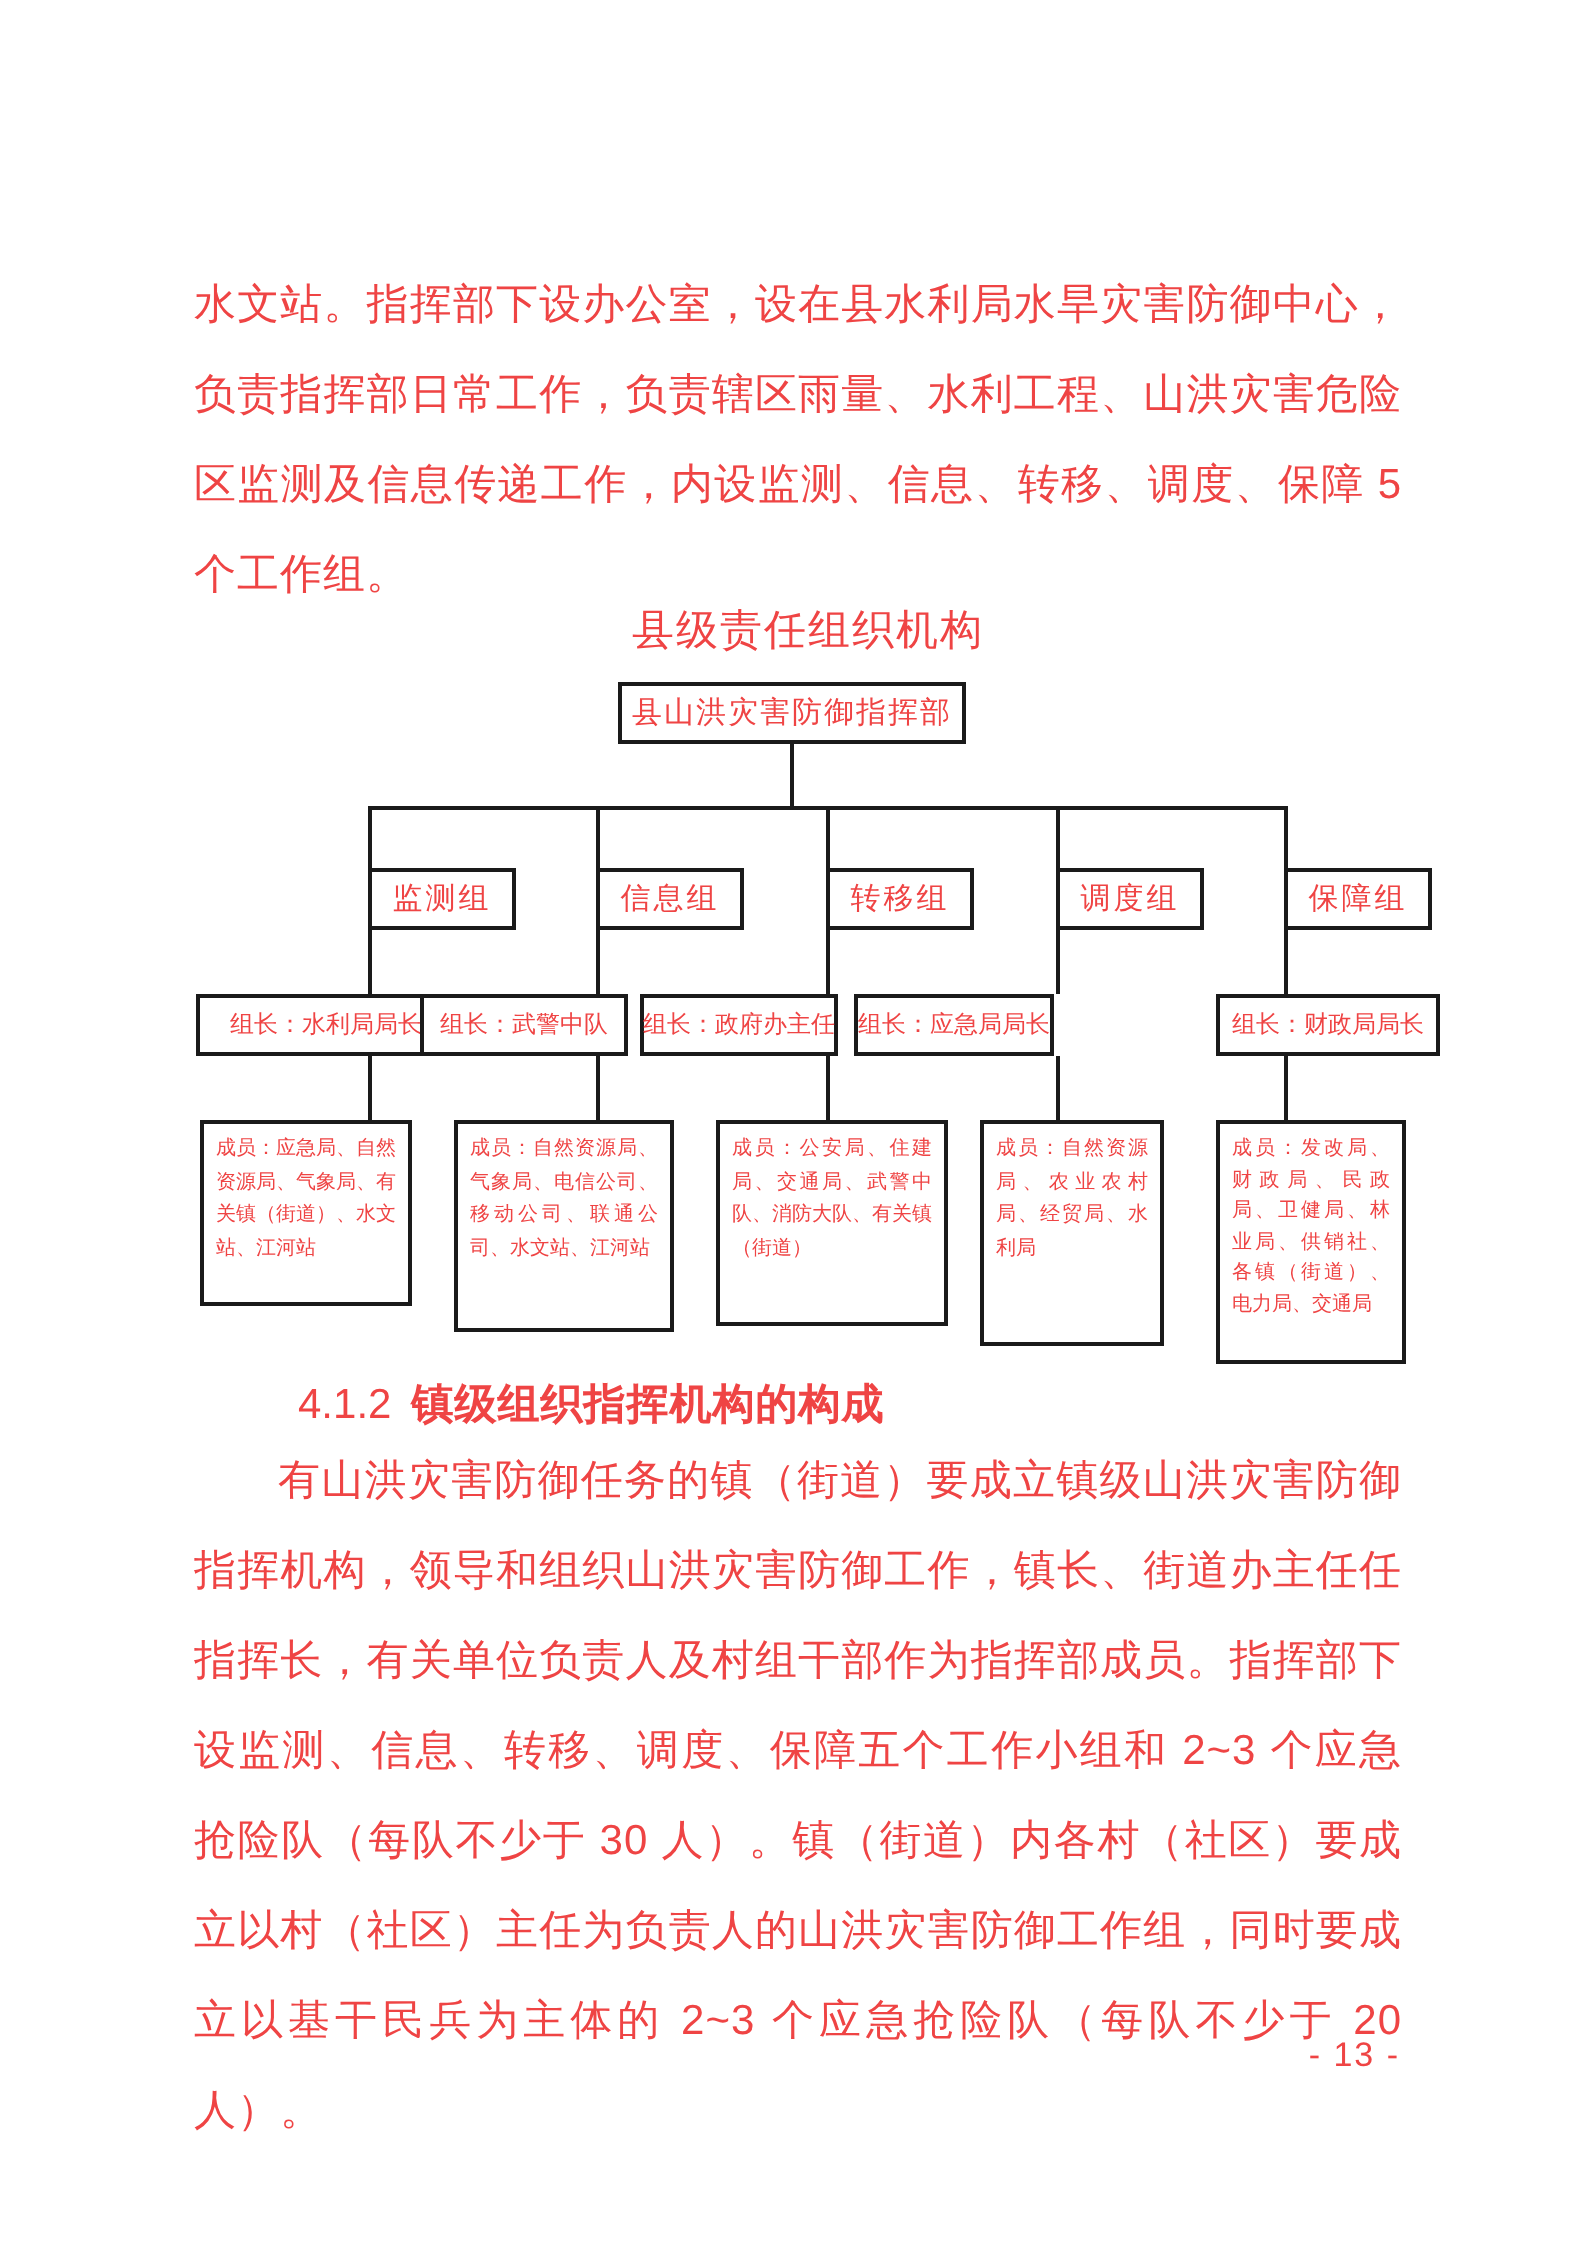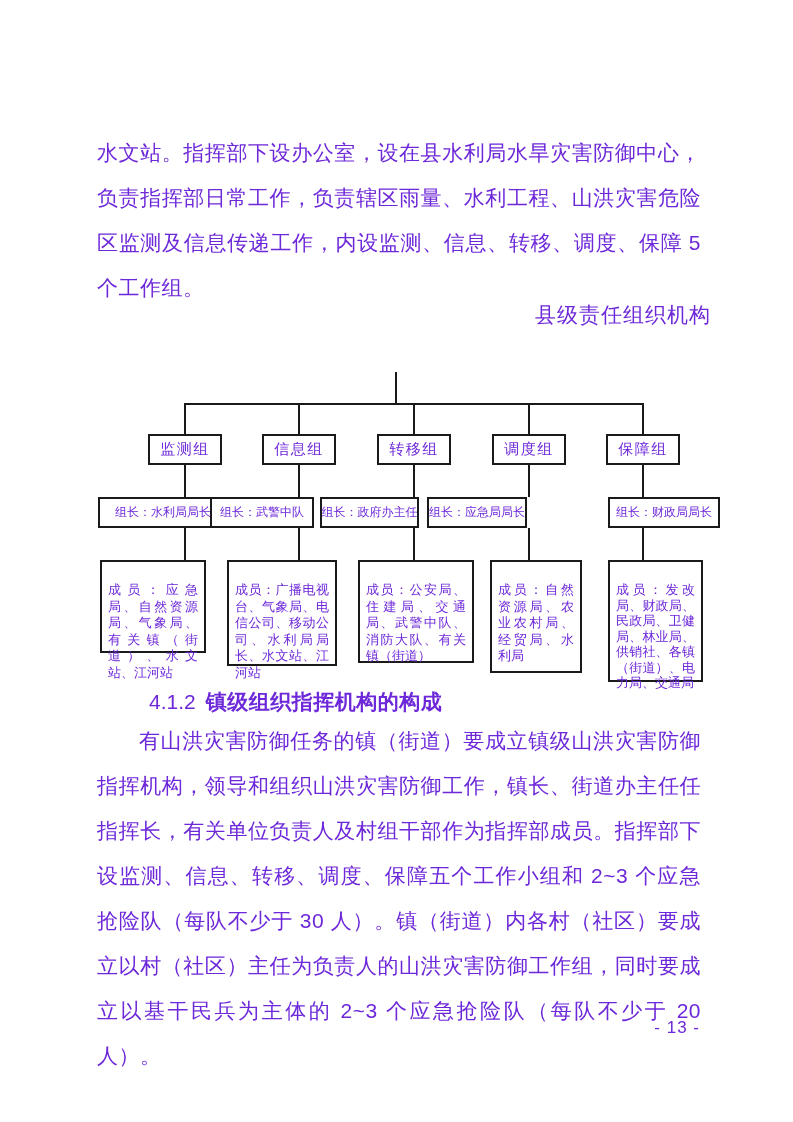--- a/index.html
+++ b/index.html
@@ -1,63 +1,63 @@
 <!DOCTYPE html>
 <html><head>
 <meta charset="utf-8">
 <style>
   html,body{margin:0;padding:0;background:#e8e8e8;}
   .page{
     position:relative;
     width:793px;height:1122px;
     background:#ffffff;
     font-family:"Liberation Sans","DejaVu Sans",sans-serif;
-    color:#6d28d9;
+    color:#ef4444;
     overflow:hidden;
   }
   .body-text{
     position:absolute;
     left:97px;width:604px;
     margin:0;
     font-size:21px;
     line-height:45px;
     letter-spacing:0.5px;
     text-align:justify;
     text-justify:inter-ideograph;
   }
   .p1{top:130px;}
   .p2{top:718px;text-indent:2em;}
   .chart-title{
     position:absolute;
     left:97px;top:301px;width:614px;
-    text-align:right;
+    text-align:center;
     font-size:21px;
     letter-spacing:1px;
   }
   .org-chart{
     position:absolute;
     left:0;top:341px;width:793px;height:345px;
   }
   .box{
     position:absolute;
     box-sizing:border-box;
     border:2px solid #1a1a1a;
     background:#fff;
     display:flex;
     align-items:center;
     justify-content:center;
   }
   .root{font-size:15px;letter-spacing:1px;}
-  .group{font-size:15px;letter-spacing:1.5px;}
+  .group{font-size:15px;letter-spacing:1.5px;margin-left:36px;}
   .leader{font-size:12px;white-space:nowrap;}
   .member{
     align-items:flex-start;
     justify-content:flex-start;
-    padding:20px 6px;
-    font-size:13px;
+    padding:5px 6px;
+    font-size:10px;
     line-height:16.5px;
     text-align:justify;
     text-justify:inter-ideograph;
   }
   .member.tight{line-height:15.5px;}
   .line{position:absolute;background:#1a1a1a;}
   .section-heading{
     position:absolute;
     left:97px;top:688px;width:604px;
     font-size:21px;
@@ -76,20 +76,23 @@
 <body>
 
 <div class="page">
 
   <p class="body-text p1">水文站。指挥部下设办公室，设在县水利局水旱灾害防御中心，负责指挥部日常工作，负责辖区雨量、水利工程、山洪灾害危险区监测及信息传递工作，内设监测、信息、转移、调度、保障 5 个工作组。</p>
 
   <div class="chart-title">县级责任组织机构</div>
 
   <div class="org-chart">
 
+    <div class="box root" style="left:309px;top:0px;width:174px;height:31px">
+      <span>县山洪灾害防御指挥部</span>
+    </div>
 
     <div class="line" style="left:395px;top:31px;width:2px;height:33px"></div>
     <div class="line" style="left:184px;top:62px;width:460px;height:2px"></div>
 
     <div class="line" style="left:184px;top:64px;width:2px;height:29px"></div>
     <div class="line" style="left:298px;top:64px;width:2px;height:29px"></div>
     <div class="line" style="left:413px;top:64px;width:2px;height:29px"></div>
     <div class="line" style="left:528px;top:64px;width:2px;height:29px"></div>
     <div class="line" style="left:642px;top:64px;width:2px;height:29px"></div>
 
@@ -134,21 +137,21 @@
     <div class="line" style="left:184px;top:187px;width:2px;height:32px"></div>
     <div class="line" style="left:298px;top:187px;width:2px;height:32px"></div>
     <div class="line" style="left:413px;top:187px;width:2px;height:32px"></div>
     <div class="line" style="left:528px;top:187px;width:2px;height:32px"></div>
     <div class="line" style="left:642px;top:187px;width:2px;height:32px"></div>
 
     <div class="box member" style="left:100px;top:219px;width:106px;height:93px">
       <span>成员：应急局、自然资源局、气象局、有关镇（街道）、水文站、江河站</span>
     </div>
     <div class="box member" style="left:227px;top:219px;width:110px;height:106px">
-      <span>成员：广播电视台、气象局、电信公司、移动公司、水利局局长、水文站、江河站</span>
+      <span>成员：自然资源局、气象局、电信公司、移动公司、联通公司、水文站、江河站</span>
     </div>
     <div class="box member" style="left:358px;top:219px;width:116px;height:103px">
       <span>成员：公安局、住建局、交通局、武警中队、消防大队、有关镇（街道）</span>
     </div>
     <div class="box member tight" style="left:608px;top:219px;width:95px;height:122px">
       <span>成员：发改局、财政局、民政局、卫健局、林业局、供销社、各镇（街道）、电力局、交通局</span>
     </div>
     <div class="box member" style="left:490px;top:219px;width:92px;height:113px">
       <span>成员：自然资源局、农业农村局、经贸局、水利局</span>
     </div>

